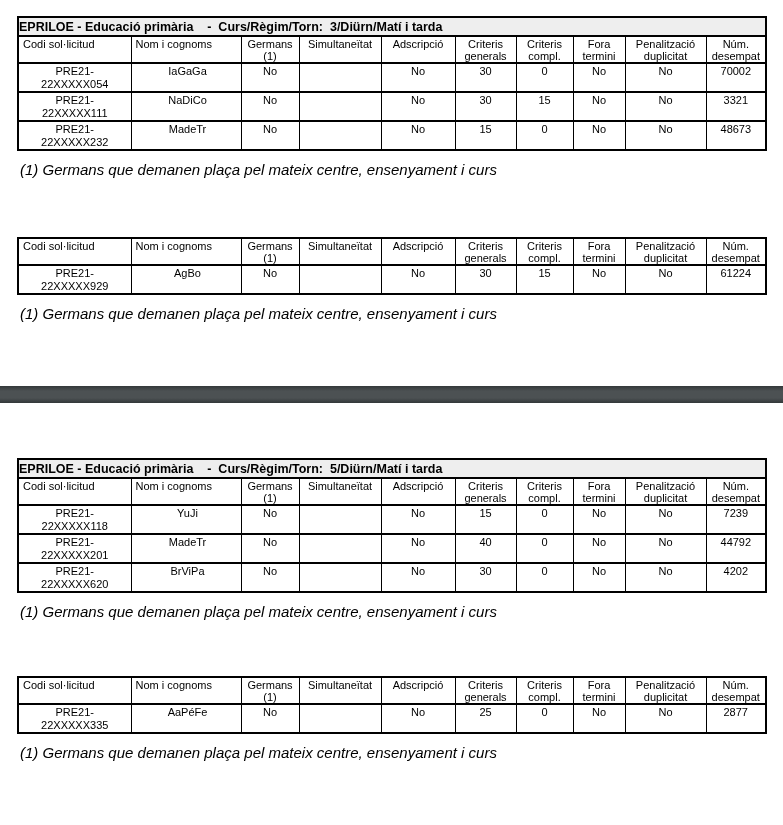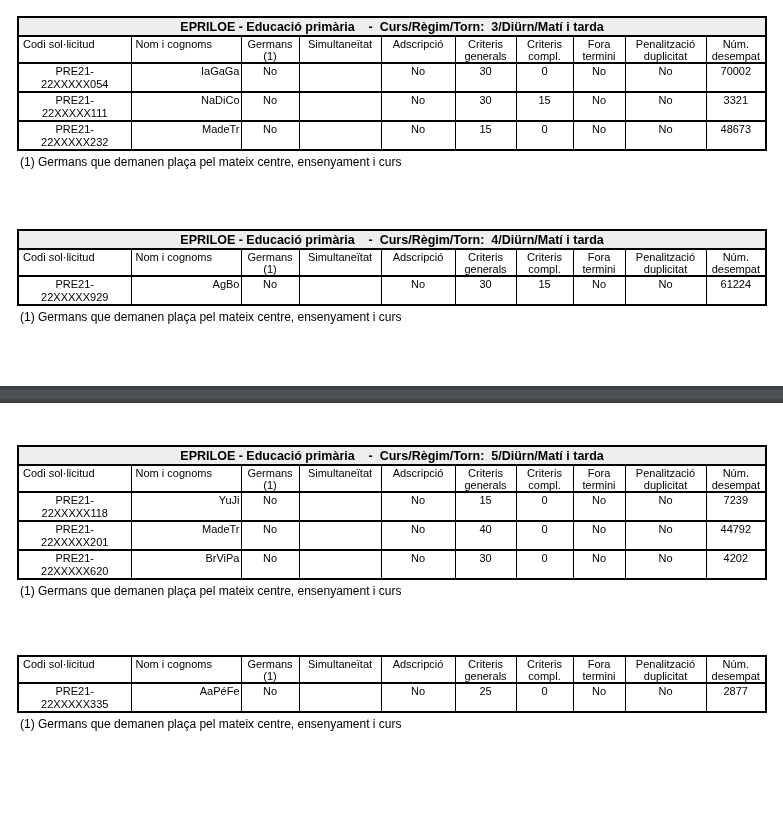--- a/index.html
+++ b/index.html
@@ -11,21 +11,21 @@
     overflow: hidden;
     font-family: "Liberation Sans", "DejaVu Sans", sans-serif;
     color: #000;
   }
   .page {
     background: #ffffff;
     width: 783px;
     box-sizing: border-box;
   }
   .page-1 { height: 386px; padding-top: 16px; }
-  .page-2 { height: 422px; padding-top: 42px; }
+  .page-2 { height: 422px; padding-top: 55px; }
   .page-separator {
     width: 783px;
     height: 17px;
     background: linear-gradient(to bottom, #33383a 0%, #4c5153 30%, #4c5153 70%, #33383a 100%);
   }
   .table-block { margin-left: 17px; width: 748px; }
   .tb-2 { margin-top: 61px; }
   .tb-4 { margin-top: 58px; }
 
   table.adm-table {
@@ -43,21 +43,21 @@
   col.w6 { width: 57px; }
   col.w7 { width: 52px; }
   col.w8 { width: 81px; }
   col.w9 { width: 60px; }
 
   th.title {
     background: #eeeeee;
     border-bottom: 2px solid #000;
     font-size: 12.5px;
     font-weight: bold;
-    text-align: center;
+    text-align: left;
     height: 15px;
     padding: 1px 0;
     white-space: pre-wrap;
     line-height: 14px;
   }
   tr.head-row th {
     border: 1px solid #000;
     border-bottom: 2px solid #000;
     font-size: 11px;
     font-weight: normal;
@@ -78,28 +78,29 @@
     border-bottom: 2px solid #000;
     font-size: 11px;
     line-height: 13px;
     vertical-align: top;
     text-align: center;
     height: 26px;
     padding: 1px 1px 0 1px;
     white-space: pre-line;
   }
   tbody td.c1 {
-    text-align: right;
+    text-align: center;
     padding-left: 4px;
   }
   .footnote {
-    font-size: 12px;
+    font-size: 15px;
     line-height: 12px;
-    margin: 5px 0 0 3px;
+    margin: 13px 0 0 3px;
     color: #000;
+    font-style: italic;
   }
 </style>
 </head>
 <body>
 
 <div class="page page-1">
   <div class="table-block tb-1">
     <table class="adm-table">
       <colgroup>
         <col class="w0">
@@ -189,23 +190,20 @@
           <col class="w2">
           <col class="w3">
           <col class="w4">
         <col class="w5">
           <col class="w6">
           <col class="w7">
           <col class="w8">
           <col class="w9">
       </colgroup>
       <thead>
-        <tr>
-          <th class="title" colspan="10">EPRILOE - Educació primària    -  Curs/Règim/Torn:  4/Diürn/Matí i tarda</th>
-        </tr>
         <tr class="head-row">
             <th class="c0">Codi sol·licitud</th>
             <th class="c1">Nom i cognoms</th>
             <th class="c2">Germans
 (1)</th>
             <th class="c3">Simultaneïtat</th>
             <th class="c4">Adscripció</th>
             <th class="c5">Criteris
 generals</th>
             <th class="c6">Criteris

